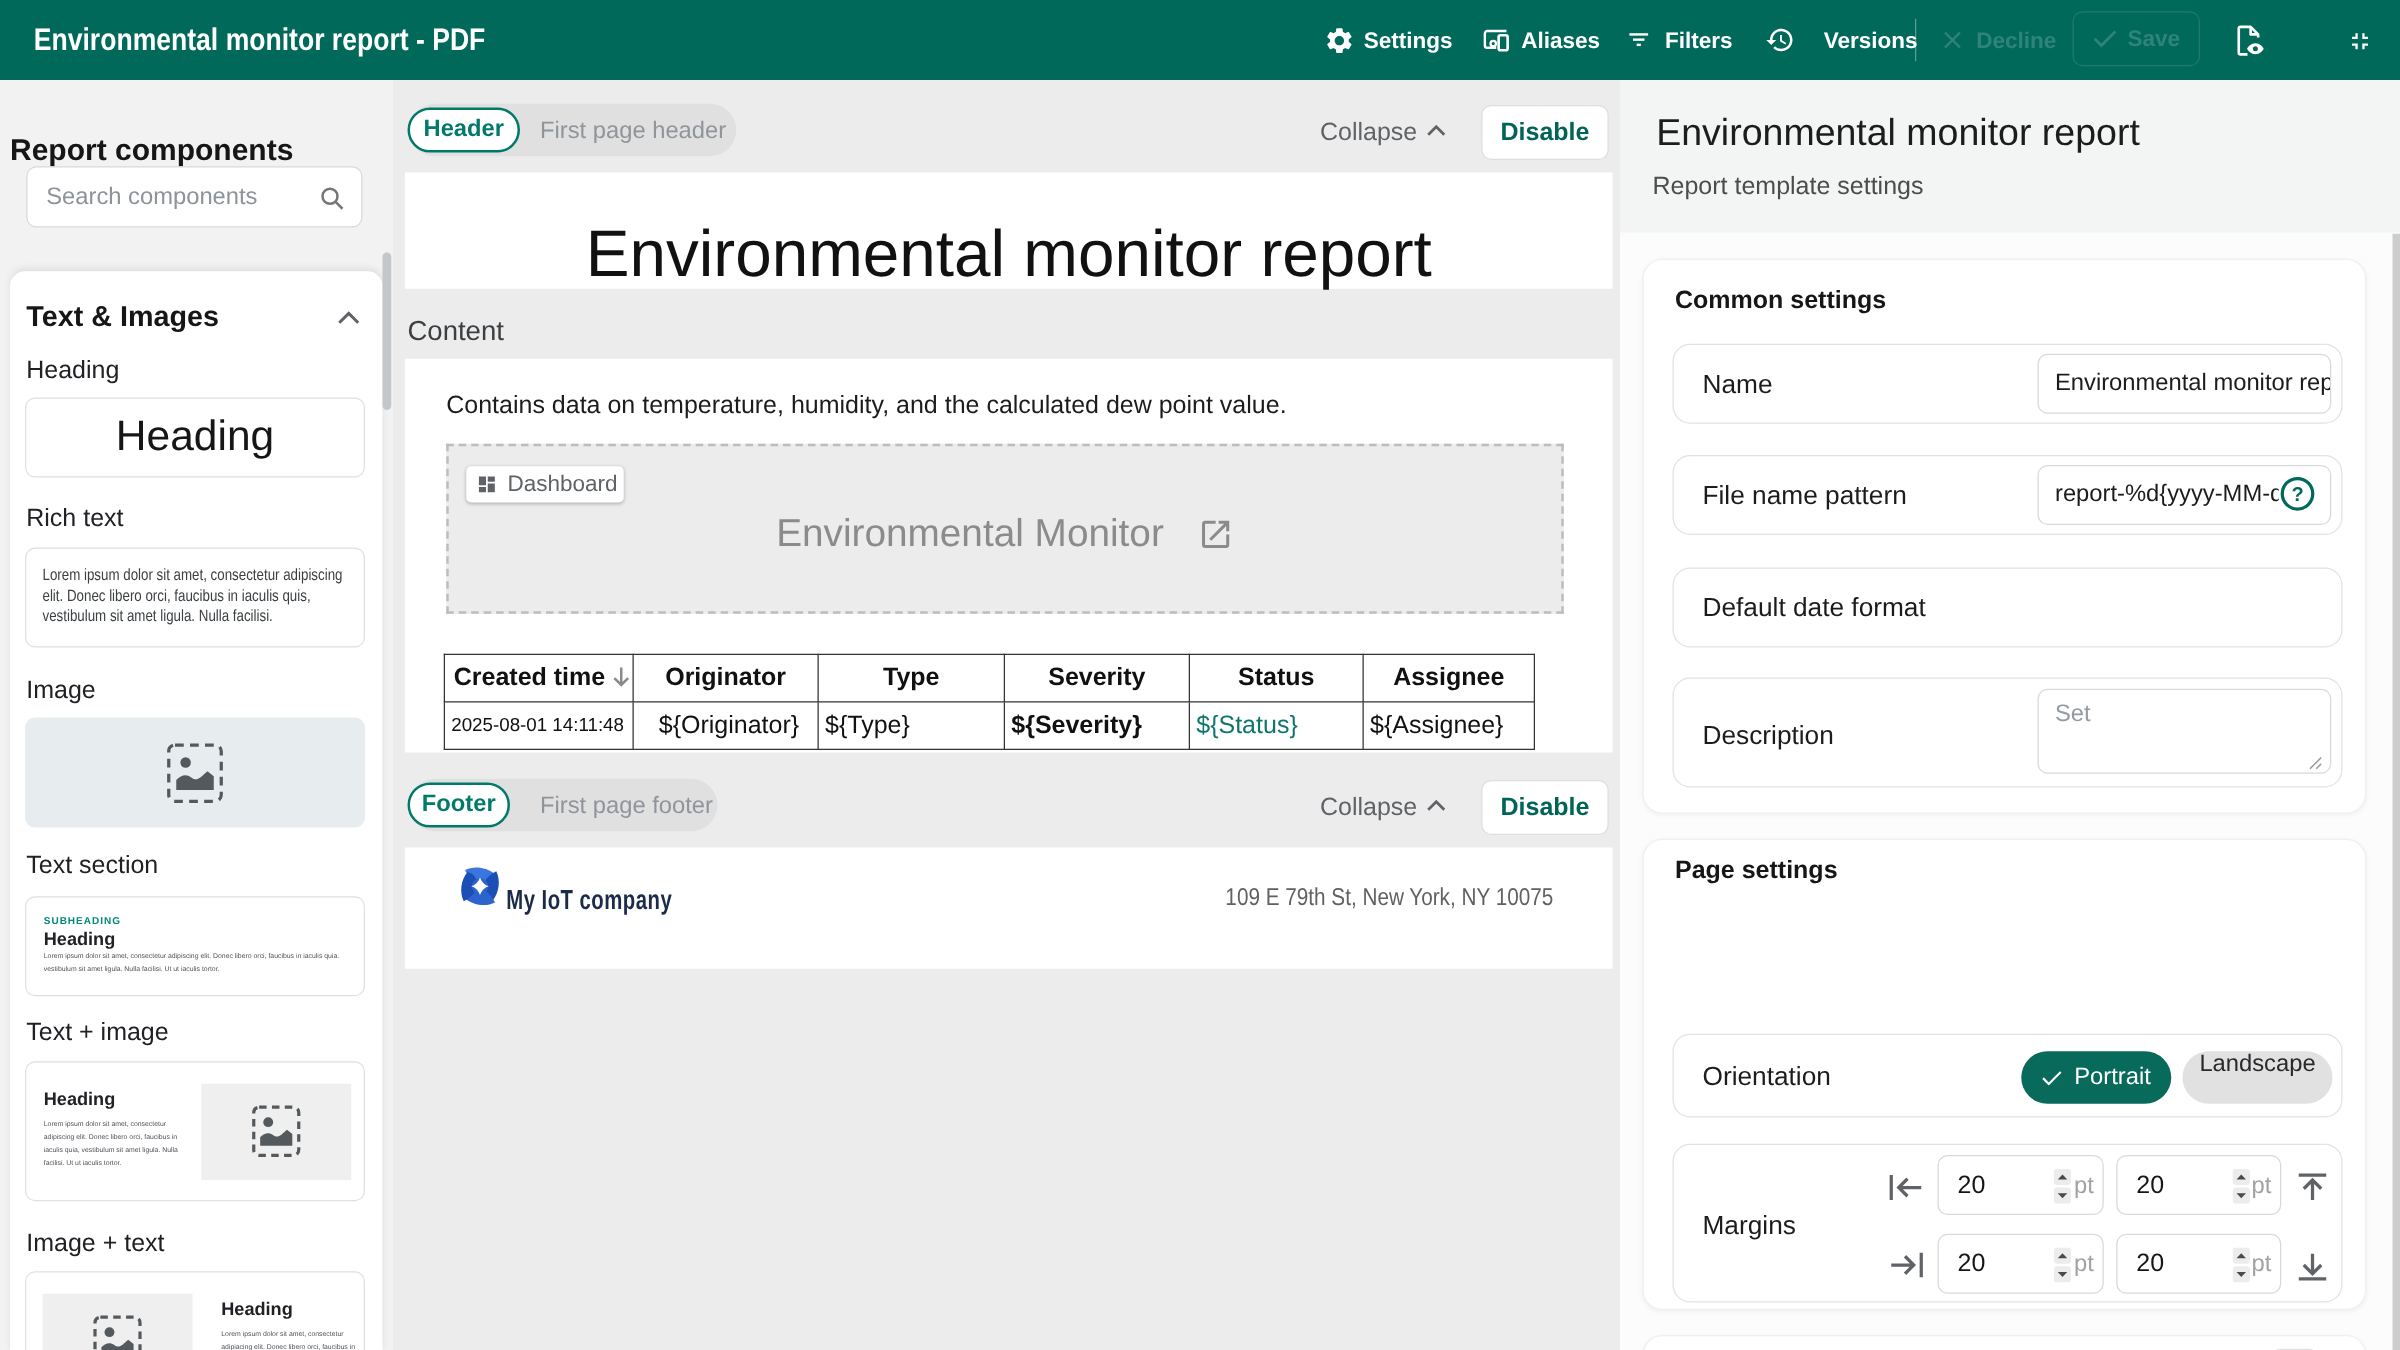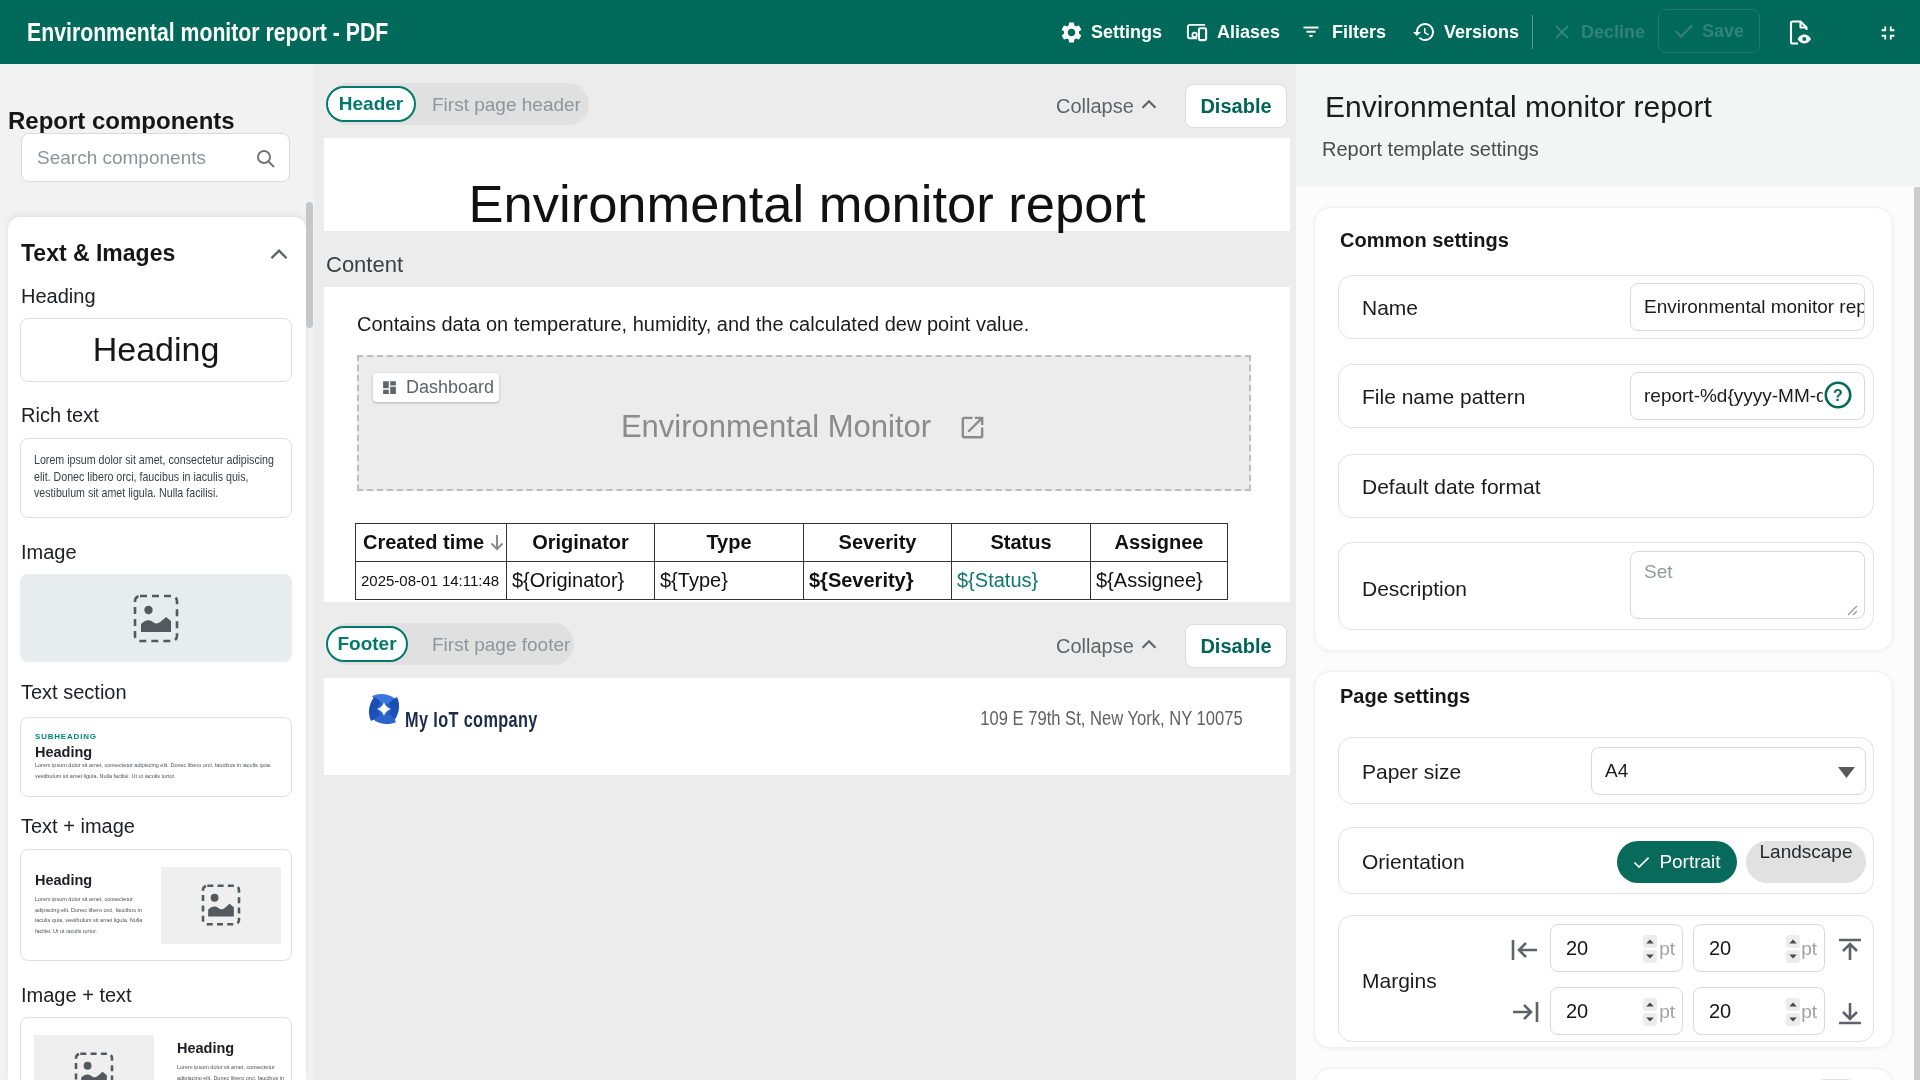--- a/index.html
+++ b/index.html
@@ -61,21 +61,21 @@
       <span>Aliases</span>
     </div>
   <div class="tbitem" style="left:1300px; gap:10px;">
       <svg width="22" height="20" viewBox="0 0 24 24" fill="#fff">
         <rect x="3" y="5.5" width="18" height="2.3"></rect>
         <rect x="6.5" y="10.5" width="11" height="2.3"></rect>
         <rect x="10" y="15.5" width="4" height="2.3"></rect>
       </svg>
       <span>Filters</span>
     </div>
-  <div class="tbitem" style="left:1412px; gap:8px;">
+  <div class="tbitem" style="left:1412px; gap:23px;">
       <svg width="24" height="24" viewBox="0 0 24 24" fill="#fff">
         <path d="M13 3c-4.97 0-9 4.03-9 9H1l3.89 3.89.07.14L9 12H6c0-3.87 3.13-7 7-7s7 3.13 7 7-3.13 7-7 7c-1.93 0-3.68-.79-4.94-2.06l-1.42 1.42C8.27 19.99 10.51 21 13 21c4.97 0 9-4.03 9-9s-4.03-9-9-9zm-1 5v5l4.28 2.54.72-1.21-3.5-2.08V8H12z"></path>
       </svg>
       <span>Versions</span>
     </div>
   <div class="vdiv"></div>
   <div class="tbitem tbmut" style="left:1553px; gap:10px;">
       <svg width="18" height="18" viewBox="0 0 24 24" stroke="#2f8379" stroke-width="2.6">
         <path d="M4 4 L20 20 M20 4 L4 20"></path>
       </svg>
@@ -218,21 +218,21 @@
                 <path d="M7 1 V14.5 M1.5 9.5 L7 15 L12.5 9.5"></path>
               </svg></th>
         <th style="border:1.4px solid #333; font-size:20px; color:#111;">Originator</th>
         <th style="border:1.4px solid #333; font-size:20px; color:#111;">Type</th>
         <th style="border:1.4px solid #333; font-size:20px; color:#111;">Severity</th>
         <th style="border:1.4px solid #333; font-size:20px; color:#111;">Status</th>
         <th style="border:1.4px solid #333; font-size:20px; color:#111;">Assignee</th>
       </tr>
       <tr style="height:38px;">
         <td style="border:1.4px solid #333; font-size:15px; color:#111; padding-left:5px;">2025-08-01 14:11:48</td>
-        <td style="border:1.4px solid #333; font-size:20px; color:#111; padding-left:5px;">${Originator}</td>
+        <td style="border:1.4px solid #333; font-size:20px; color:#111; padding-left:20px;">${Originator}</td>
         <td style="border:1.4px solid #333; font-size:20px; color:#111; padding-left:5px;">${Type}</td>
         <td style="border:1.4px solid #333; font-size:20px; font-weight:bold; color:#111; padding-left:5px;">${Severity}</td>
         <td style="border:1.4px solid #333; font-size:20px; color:#0f766e; padding-left:5px;">${Status}</td>
         <td style="border:1.4px solid #333; font-size:20px; color:#111; padding-left:5px;">${Assignee}</td>
       </tr>
     </tbody>
       </table>
   </div>
 
   <div class="chiprow-gray" style="left:13px; top:559px; width:247px;"></div>
@@ -297,28 +297,20 @@
           <span style="margin-top:9px;">Set</span>
         <svg class="abs" style="left:215px; top:52px;" width="12" height="12" viewBox="0 0 12 12" stroke="#9a9a9a" stroke-width="1.2">
             <path d="M11 2 L2 11 M11 7 L7 11"></path>
           </svg>
       </div>
     </div>
   </div>
 
   <div class="rp-card" style="top:607px; height:377px;">
     <div class="abs" style="left:25px; top:13px; font-size:20px; font-weight:bold; color:#161616;">Page settings</div>
-    <div class="rp-row" style="top:65px; height:67px;">
-      <div class="rp-label" style="top:22px;">Paper size</div>
-      <div class="rp-input" style="left:252px; top:9px; width:275px; height:48px; padding-left:13px;">A4
-        <svg class="abs" style="left:246px; top:19px;" width="17" height="11" viewBox="0 0 17 11">
-            <path d="M0 0 h17 L8.5 11 z" fill="#5a5a5a"></path>
-          </svg>
-      </div>
-    </div>
     <div class="rp-row" style="top:155px; height:67px;">
       <div class="rp-label" style="top:22px;">Orientation</div>
       <div class="abs" style="left:278px; top:13px; width:120px; height:42px; background:#076a5b; border-radius:21px; display:flex; align-items:center; justify-content:center; gap:9px;">
         <svg width="17" height="13" viewBox="0 0 24 18" fill="none" stroke="#fff" stroke-width="2.4">
             <path d="M2 9 L8.5 15.5 L22 2"></path>
           </svg>
         <span style="color:#fff; font-size:19px;">Portrait</span>
       </div>
       <div class="abs" style="left:407px; top:13px; width:120px; height:42px; background:#e1e1e1; border-radius:21px; display:flex; align-items:flex-start; justify-content:center;">
         <span style="color:#27292b; font-size:19px;">Landscape</span>

